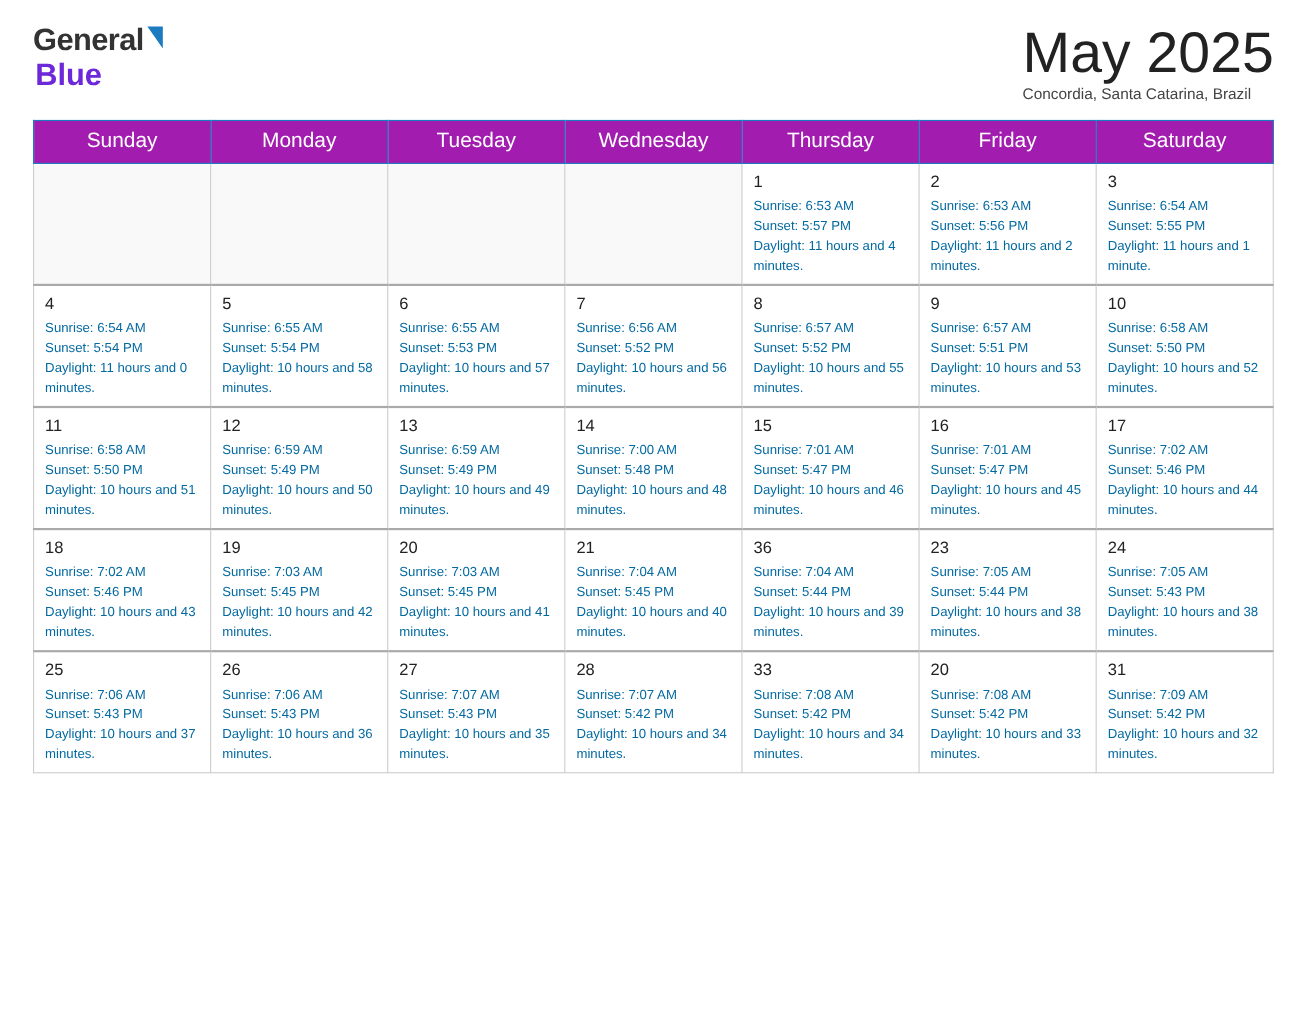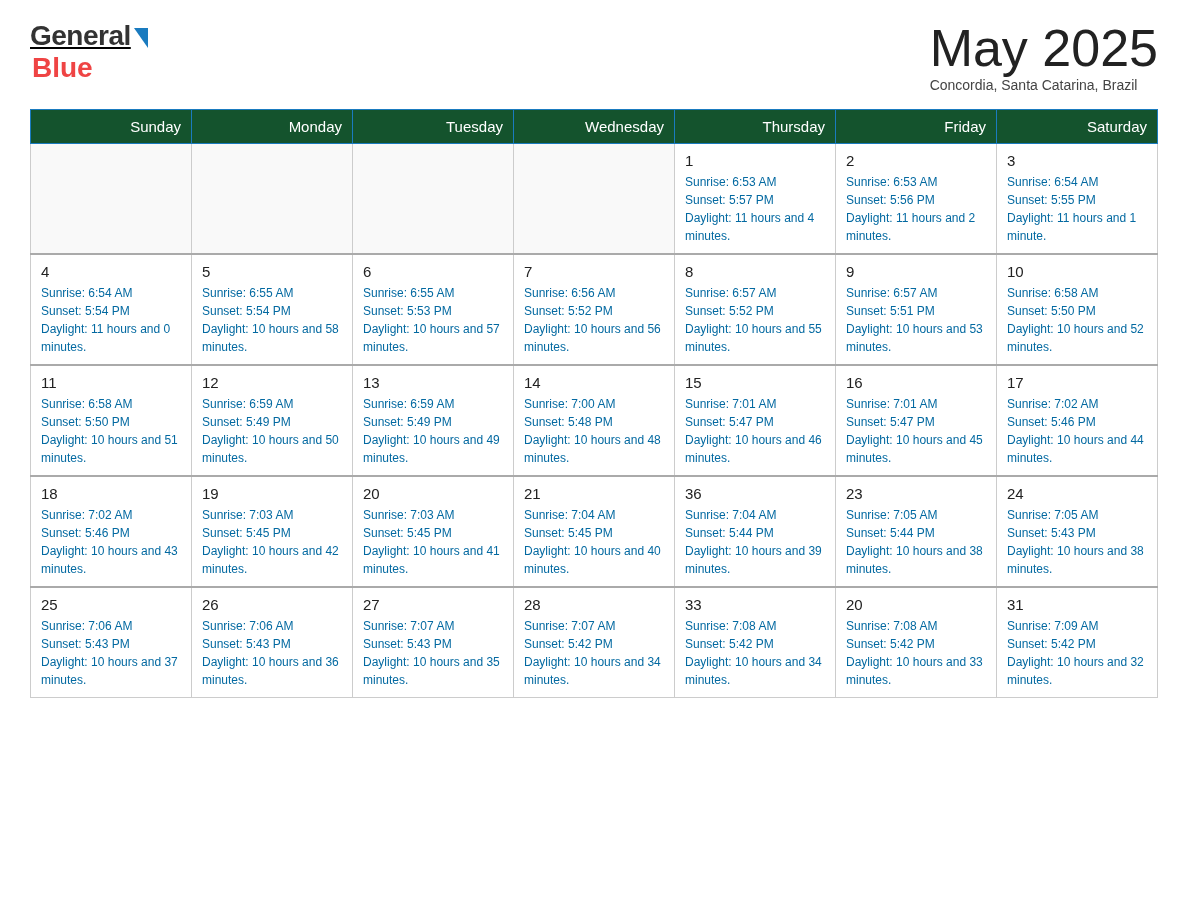--- a/index.html
+++ b/index.html
@@ -16,42 +16,41 @@
       align-items: flex-start;
       margin-bottom: 16px;
     }
     .logo {
       display: flex;
       flex-direction: column;
       align-items: flex-start;
     }
     .logo-top {
       display: flex;
-      align-items: center;
-      text-decoration: underline;
+      align-items: flex-start;
     }
     .logo-general {
       font-size: 28px;
       font-weight: bold;
       color: #333;
       letter-spacing: -0.5px;
     }
     .logo-triangle {
       width: 0;
       height: 0;
       border-left: 14px solid transparent;
       border-right: 0px solid transparent;
       border-top: 20px solid #1a7bbf;
       margin-left: 3px;
       margin-top: 4px;
     }
     .logo-blue {
       font-size: 28px;
       font-weight: bold;
-      color: #ef4444;
+      color: #6d28d9;
       margin-left: 2px;
     }
     .title-section {
       text-align: left;
     }
     .month-title {
       font-size: 52px;
       font-weight: 300;
       color: #222;
       line-height: 1.1;
@@ -60,26 +59,26 @@
       font-size: 14px;
       color: #444;
       margin-top: 0;
     }
     .calendar {
       width: 100%;
       border-collapse: collapse;
       border: 1px solid #ccc;
     }
     .calendar th {
-      background: #14532d;
+      background: #a21caf;
       color: #fff;
-      font-size: 15px;
+      font-size: 19px;
       font-weight: normal;
       padding: 8px 10px;
-      text-align: right;
+      text-align: center;
       border: 1px solid #1a7bbf;
     }
     .calendar td {
       vertical-align: top;
       width: 14.28%;
       padding: 8px 10px;
       border: 1px solid #ccc;
       font-size: 12.5px;
       color: #333;
       min-height: 100px;

